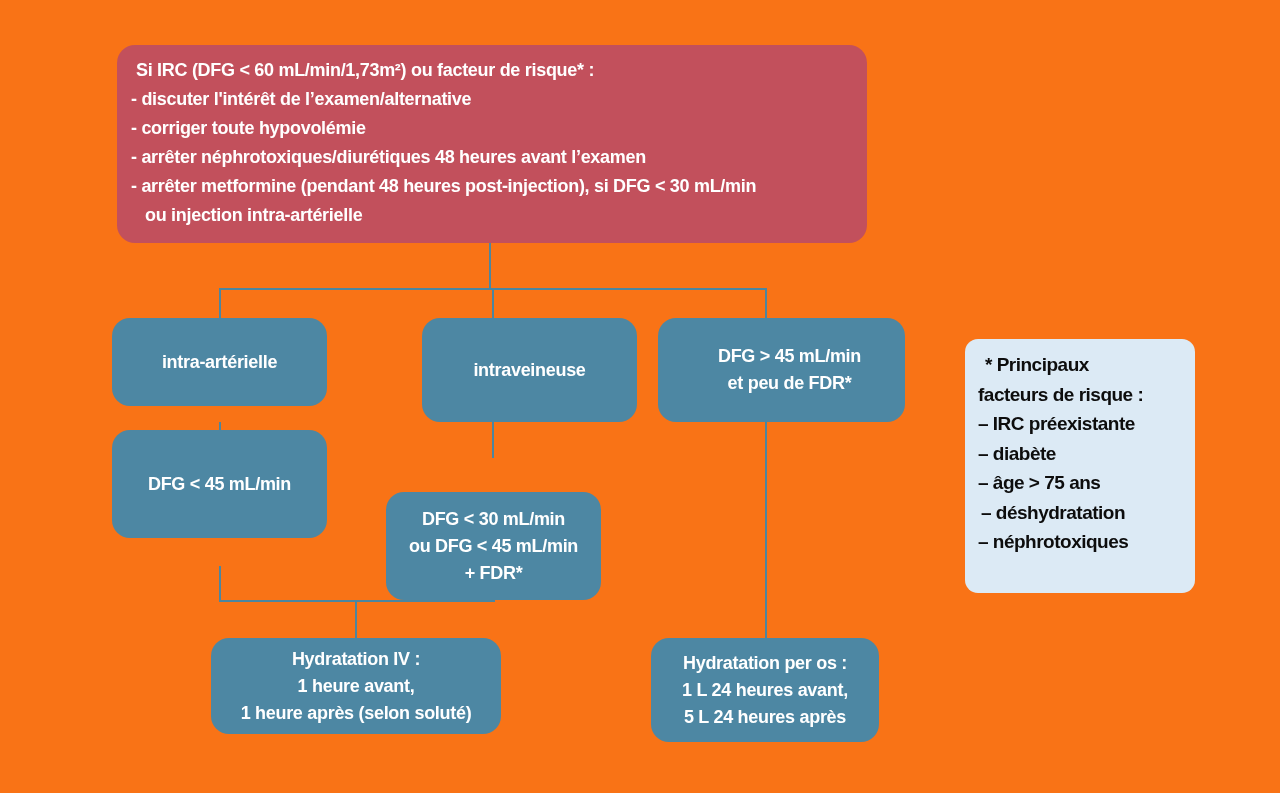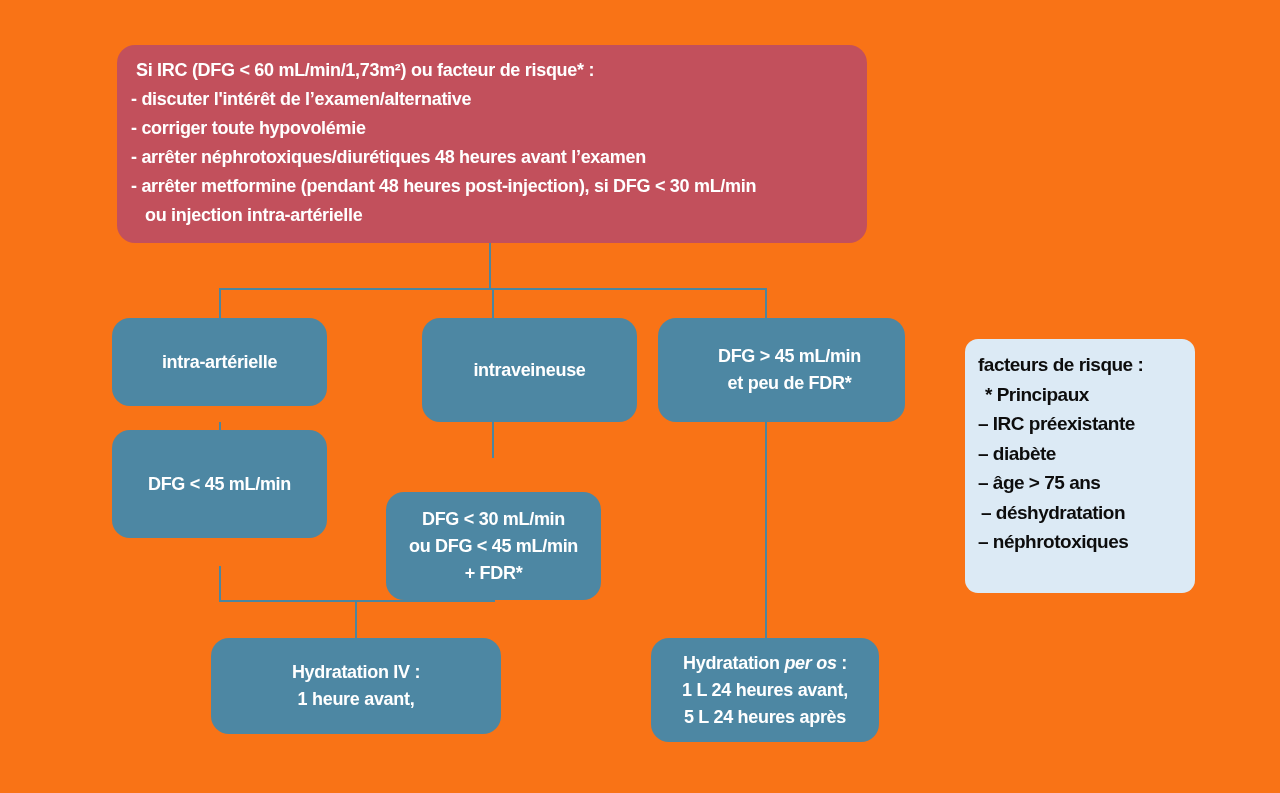--- a/index.html
+++ b/index.html
@@ -55,21 +55,21 @@
     box-sizing: border-box;
   }
   .panel .pline.first { padding-left: 7px; }
   .panel .pline.last  { padding-left: 3px; }
   .conn {
     position: absolute;
     background: #4c86a0;
   }
   .conn.v { width: 2px; }
   .conn.h { height: 2px; }
-  .italic { font-style: italic; }
+  .italic { }
 
   
   #precautions-box   { left: 117px; top:  45px; width: 750px; height: 198px; }
   #box-intra-art     { left: 112px; top: 318px; width: 215px; height: 88px; }
   #box-intraveineuse { left: 386px; top: 318px; width: 215px; height: 104px; margin-left: 36px; }
   #box-dfg-sup45     { left: 658px; top: 318px; width: 247px; height: 104px; padding-left: 24px; }
   #box-dfg-inf45     { left: 112px; top: 430px; width: 215px; height: 108px; }
   #box-dfg-inf30     { left: 386px; top: 458px; width: 215px; height: 108px; margin-top: 34px; }
   #box-hydr-iv       { left: 211px; top: 638px; width: 290px; height: 96px; padding: 4px 6px; }
   #box-hydr-peros    { left: 651px; top: 638px; width: 228px; height: 104px; }
@@ -131,32 +131,33 @@
   </div>
   <div class="box blue" id="box-dfg-inf30">
     <div>DFG &lt; 30 mL/min</div>
     <div>ou DFG &lt; 45 mL/min</div>
     <div>+ FDR*</div>
   </div>
 
   <div class="box blue" id="box-hydr-iv">
     <div>Hydratation IV :</div>
     <div>1 heure avant,</div>
+    <div>1 heure après (selon soluté)</div>
   </div>
   <div class="box blue" id="box-hydr-peros">
     <div>
       <span>Hydratation </span><span class="italic">per os</span><span> :</span>
     </div>
     <div>1 L 24 heures avant,</div>
     <div>5 L 24 heures après</div>
   </div>
 
   <div class="panel" id="risk-panel">
+    <div class="pline first">* Principaux</div>
     <div class="pline">facteurs de risque :</div>
-    <div class="pline first">* Principaux</div>
     <div class="pline">– IRC préexistante</div>
     <div class="pline">– diabète</div>
     <div class="pline">– âge &gt; 75 ans</div>
     <div class="pline last">– déshydratation</div>
     <div class="pline">– néphrotoxiques</div>
   </div>
 
 </div>
 
 </body></html>

